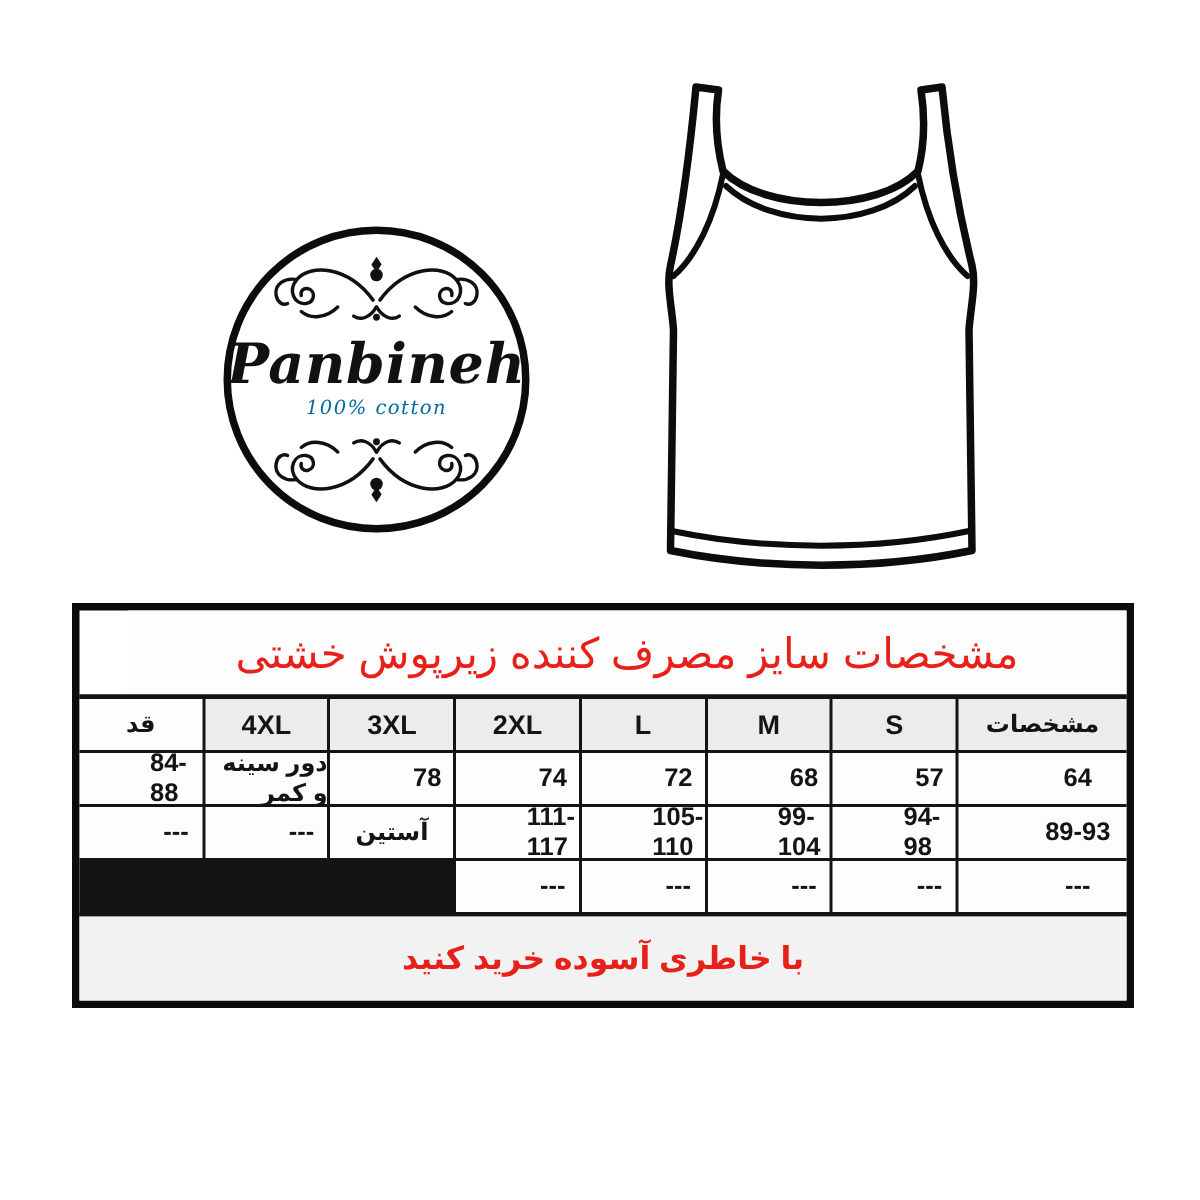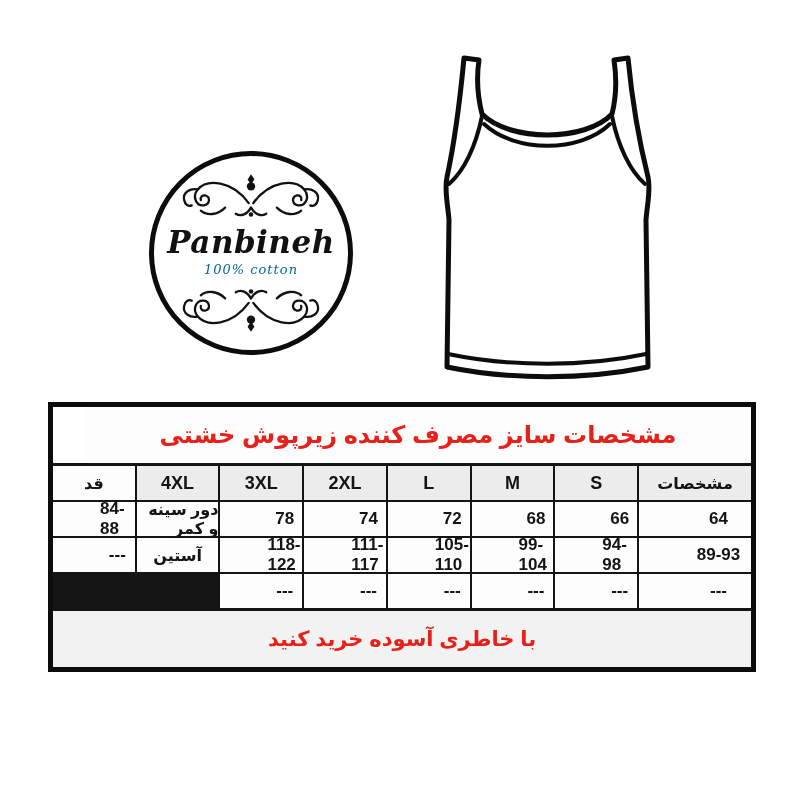--- a/index.html
+++ b/index.html
@@ -10,21 +10,21 @@
   .logo-badge {
     position: absolute; left: 149px; top: 151px;
     width: 204px; height: 204px;
     border: 5px solid #0c0c0c; border-radius: 50%;
     background: #ffffff;
     display: flex; flex-direction: column; align-items: center; justify-content: center;
   }
   .logo-brand {
     font-family: "DejaVu Serif", "Liberation Serif", serif;
     font-style: italic; font-weight: bold;
-    font-size: 31px; color: #111; line-height: 1; margin-top: 2px;
+    font-size: 37px; color: #111; line-height: 1; margin-top: 2px;
     letter-spacing: 0.5px;
   }
   .logo-tagline {
     font-family: "DejaVu Serif", "Liberation Serif", serif;
     font-style: italic; font-size: 13px; color: #0369a1;
     margin-top: 4px; letter-spacing: 1px;
   }
   .flourish { width: 152px; height: 52px; display: block; }
   .flourish.bottom { transform: rotate(180deg); margin-top: 6px; }
   .flourish.top { margin-bottom: 2px; }
@@ -34,21 +34,21 @@
 
   
   .size-table {
     position: absolute; left: 48px; top: 402px;
     width: 708px; height: 270px;
     border: 5px solid #0c0c0c; background: #ffffff;
     direction: rtl;
   }
   .table-title {
     height: 56px; display: flex; align-items: center; justify-content: center;
-    color: #e8201a; font-weight: bold; font-size: 24px;
+    color: #e8201a; font-weight: normal; font-size: 28px;
     background: #fdfdfd;
     margin-left: 32px;
   }
   .table-grid {
     display: grid;
     grid-template-columns: 112px repeat(7, 1fr);
     grid-auto-rows: 34px;
     gap: 2px;
     background: #141414;
     border-top: 3px solid #141414;
@@ -137,34 +137,33 @@
     <div class="cell spec">مشخصات</div>
     <div class="cell head">S</div>
     <div class="cell head">M</div>
     <div class="cell head">L</div>
     <div class="cell head">2XL</div>
     <div class="cell head">3XL</div>
     <div class="cell head">4XL</div>
 
     <div class="cell rowlabel">قد</div>
     <div class="cell num">64</div>
-    <div class="cell num">66</div>
+    <div class="cell num">57</div>
     <div class="cell num">68</div>
     <div class="cell num">72</div>
     <div class="cell num">74</div>
     <div class="cell num">78</div>
 
     <div class="cell rowlabel">دور سینه و کمر</div>
     <div class="cell num">84-88</div>
     <div class="cell num">89-93</div>
     <div class="cell num">94-98</div>
     <div class="cell num">99-104</div>
     <div class="cell num">105-110</div>
     <div class="cell num">111-117</div>
-    <div class="cell num">118-122</div>
 
     <div class="cell rowlabel">آستین</div>
     <div class="cell num">---</div>
     <div class="cell num">---</div>
     <div class="cell num">---</div>
     <div class="cell num">---</div>
     <div class="cell num">---</div>
     <div class="cell num">---</div>
     <div class="cell num">---</div>
   </div>

